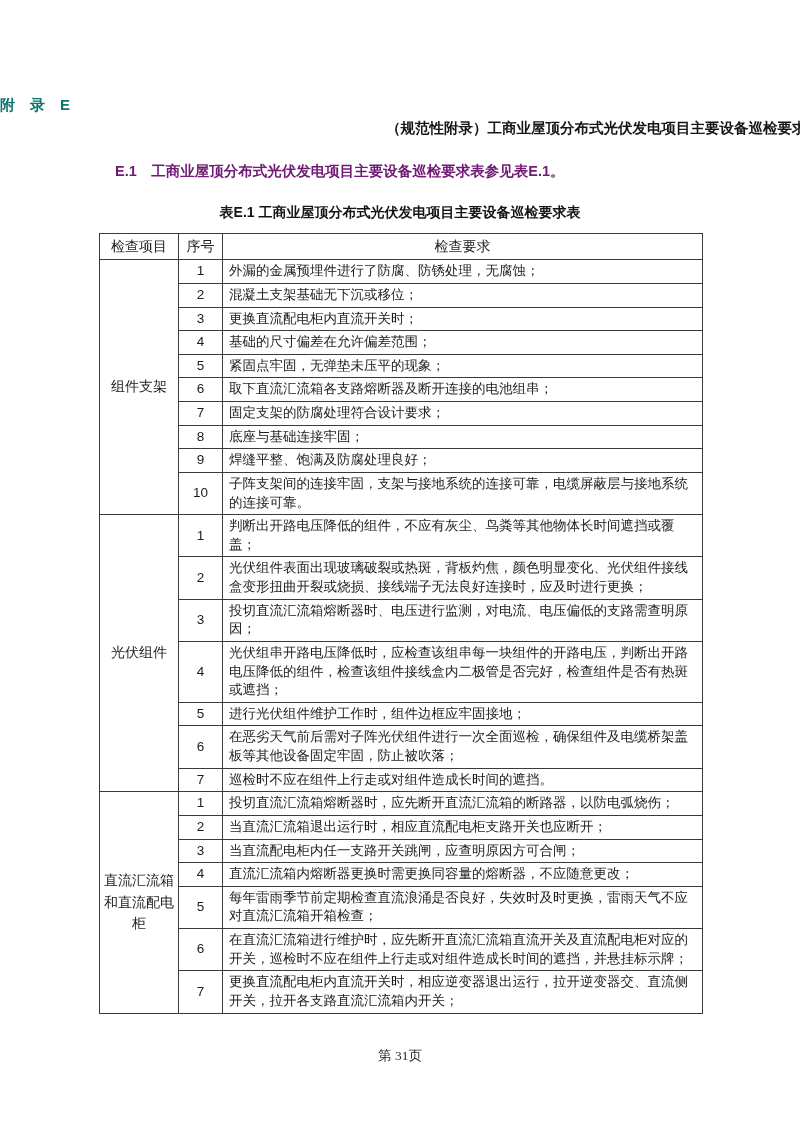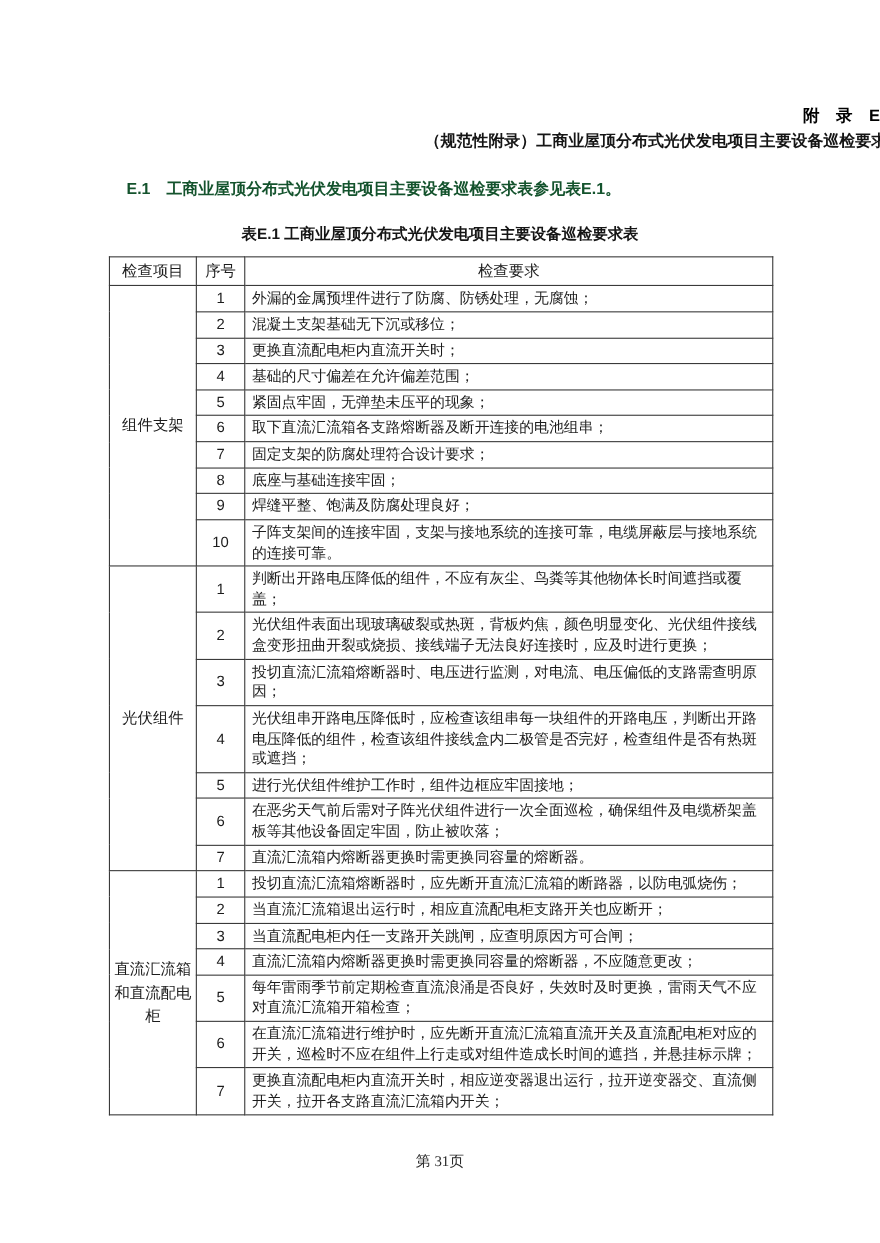--- a/index.html
+++ b/index.html
@@ -8,32 +8,32 @@
     width: 800px; height: 1130px;
     font-family: "Liberation Sans", "DejaVu Sans", sans-serif;
     color: #1c1c1c;
     position: relative;
     overflow: hidden;
   }
   .page { position: absolute; inset: 0; background: #fff; }
 
   .h1 {
     position: absolute; top: 96px; left: 0; width: 100%;
-    text-align: right; font-size: 15px; font-weight: bold;
-    color: #000000;
+    text-align: left; font-size: 15px; font-weight: bold;
+    color: #0f766e;
   }
   .h2 {
     position: absolute; top: 119px; left: 0; width: 100%;
     text-align: right; font-size: 14.5px; font-weight: bold;
     color: #151515;
     margin-left: 21px;
   }
   .para {
     position: absolute; top: 162px; left: 115px; width: 600px;
-    font-size: 14.5px; font-weight: bold; color: #14532d;
+    font-size: 14.5px; font-weight: bold; color: #701a75;
   }
   .caption {
     position: absolute; top: 204px; left: 0; width: 100%;
     text-align: center; font-size: 14px; font-weight: bold;
     color: #151515;
   }
 
   .table-wrap { position: absolute; top: 233px; left: 99px; }
   table {
     width: 604px;
@@ -166,21 +166,21 @@
           <tr>
             <td class="no-cell">5</td>
             <td class="req-cell">进行光伏组件维护工作时，组件边框应牢固接地；</td>
           </tr>
           <tr>
             <td class="no-cell">6</td>
             <td class="req-cell">在恶劣天气前后需对子阵光伏组件进行一次全面巡检，确保组件及电缆桥架盖板等其他设备固定牢固，防止被吹落；</td>
           </tr>
           <tr>
             <td class="no-cell">7</td>
-            <td class="req-cell">直流汇流箱内熔断器更换时需更换同容量的熔断器。</td>
+            <td class="req-cell">巡检时不应在组件上行走或对组件造成长时间的遮挡。</td>
           </tr>
           <tr>
             <td class="group-cell" rowspan="7">直流汇流箱和直流配电柜</td>
             <td class="no-cell">1</td>
             <td class="req-cell">投切直流汇流箱熔断器时，应先断开直流汇流箱的断路器，以防电弧烧伤；</td>
           </tr>
           <tr>
             <td class="no-cell">2</td>
             <td class="req-cell">当直流汇流箱退出运行时，相应直流配电柜支路开关也应断开；</td>
           </tr>

